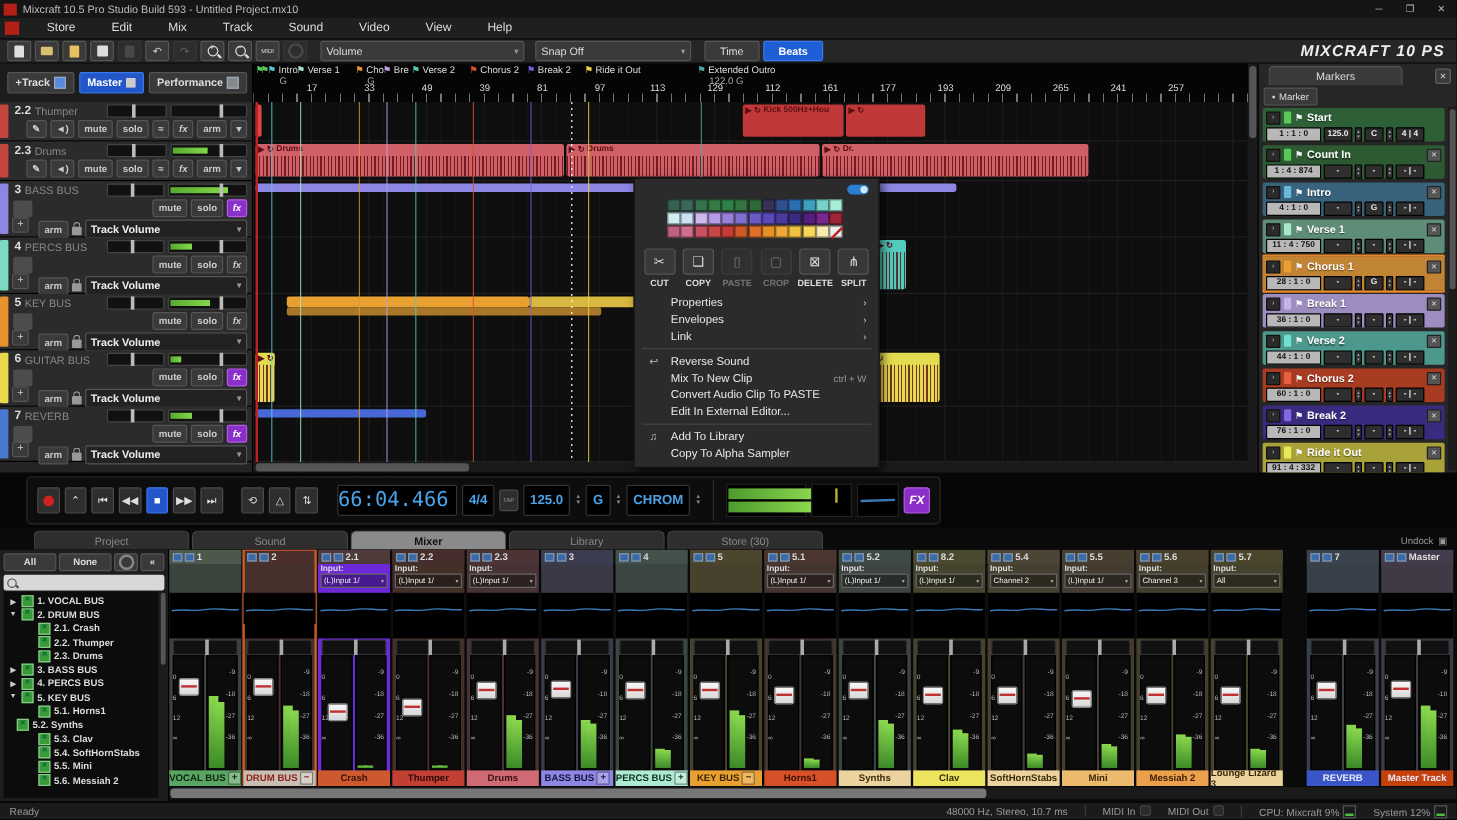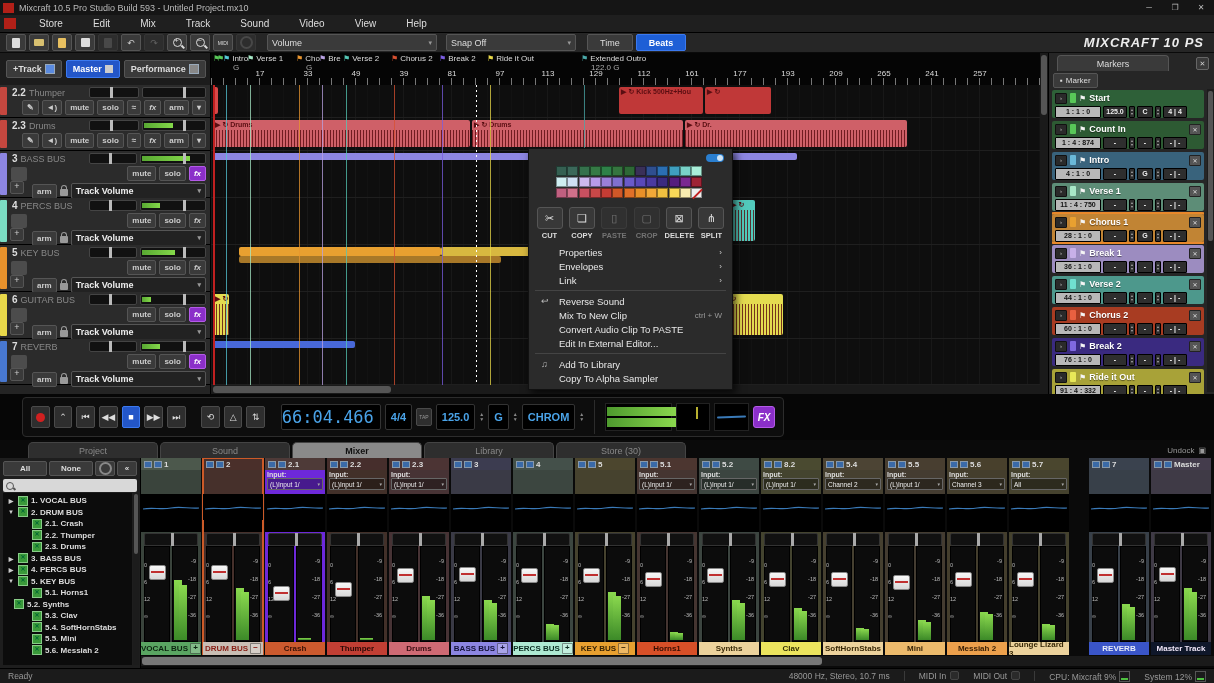--- a/index.html
+++ b/index.html
@@ -1893,21 +1893,21 @@
           </div>
           <div class="fmeter">
             <span style="top: 12%;">-9</span>
             <span style="top: 31%;">-18</span>
             <span style="top: 50%;">-27</span>
             <span style="top: 69%;">-36</span>
             <span class="mbarv" style="left: 1px; height: 52px;"></span>
             <span class="mbarv" style="right: 10px; height: 47.84px;"></span>
           </div>
         </div>
-        <div class="slabel" style="background: #0f172a; color: rgb(239, 230, 248);">
+        <div class="slabel" style="background: #c2410c; color: rgb(239, 230, 248);">
           <span>Master Track</span>
         </div>
       </div>
     </div>
   <div id="mxscroll">
       <div class="thumb"></div>
     </div>
 </div>
 
 <div id="status" class="abs">

